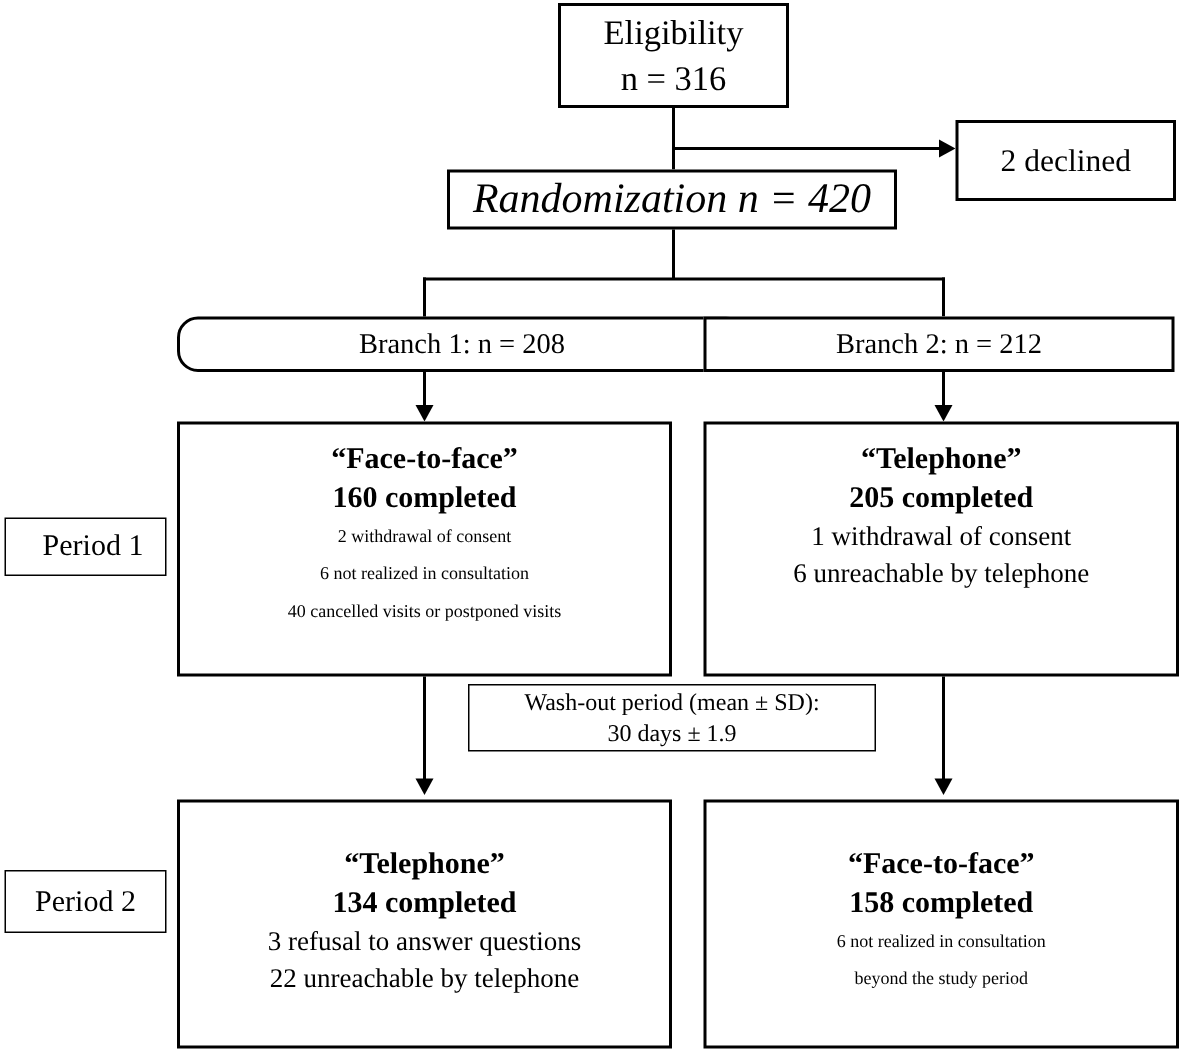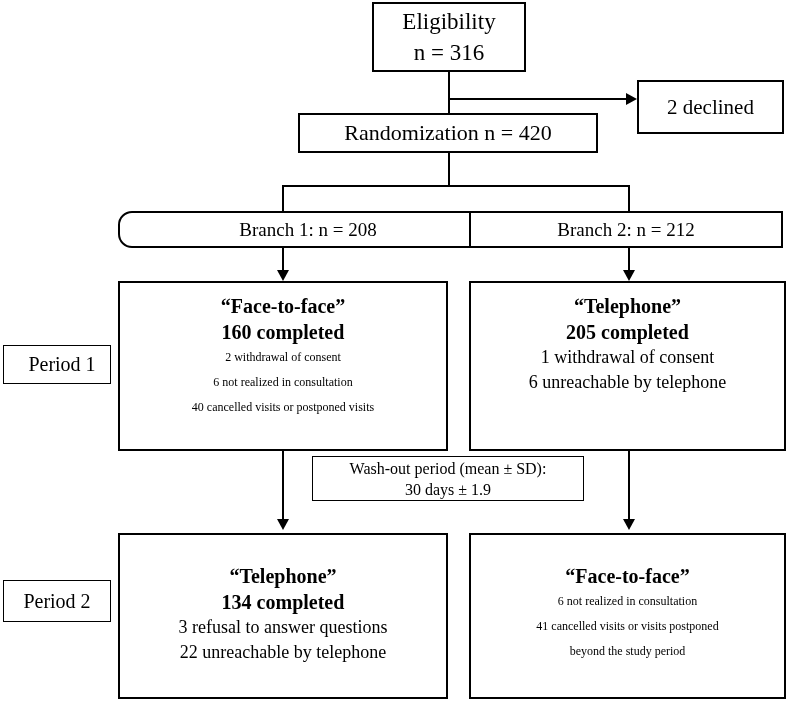--- a/index.html
+++ b/index.html
@@ -38,21 +38,21 @@
   #declined-box {
     left: 637px; top: 80px; width: 147px; height: 54px;
     justify-content: center;
   }
   #declined-box .line { font-size: 21px; line-height: 26px; }
 
   #randomization-box {
     left: 298px; top: 113px; width: 300px; height: 40px;
     justify-content: center;
   }
-  #randomization-box .line { font-size: 22px; line-height: 28px; }
+  #randomization-box .line { font-size: 28px; line-height: 28px; font-style: italic; }
 
   #branch1-box {
     left: 118px; top: 211px; width: 380px; height: 37px;
     border-radius: 14px;
   }
   #branch2-box {
     left: 469px; top: 211px; width: 314px; height: 37px;
     justify-content: center;
   }
   #branch1-box .line, #branch2-box .line { font-size: 19px; line-height: 25px; }
@@ -195,18 +195,18 @@
 
   <div class="box" id="p2-left-box">
     <div class="title-line">“Telephone”</div>
     <div class="title-line">134 completed</div>
     <div class="detail-line">3 refusal to answer questions</div>
     <div class="detail-line">22 unreachable by telephone</div>
   </div>
 
   <div class="box" id="p2-right-box">
     <div class="title-line">“Face-to-face”</div>
+    <div class="title-line">158 completed</div>
     <div class="detail-line">6 not realized in consultation</div>
-    <div class="detail-line">41 cancelled visits or visits postponed</div>
     <div class="detail-line">beyond the study period</div>
   </div>
 
 </div>
 
 </body></html>

